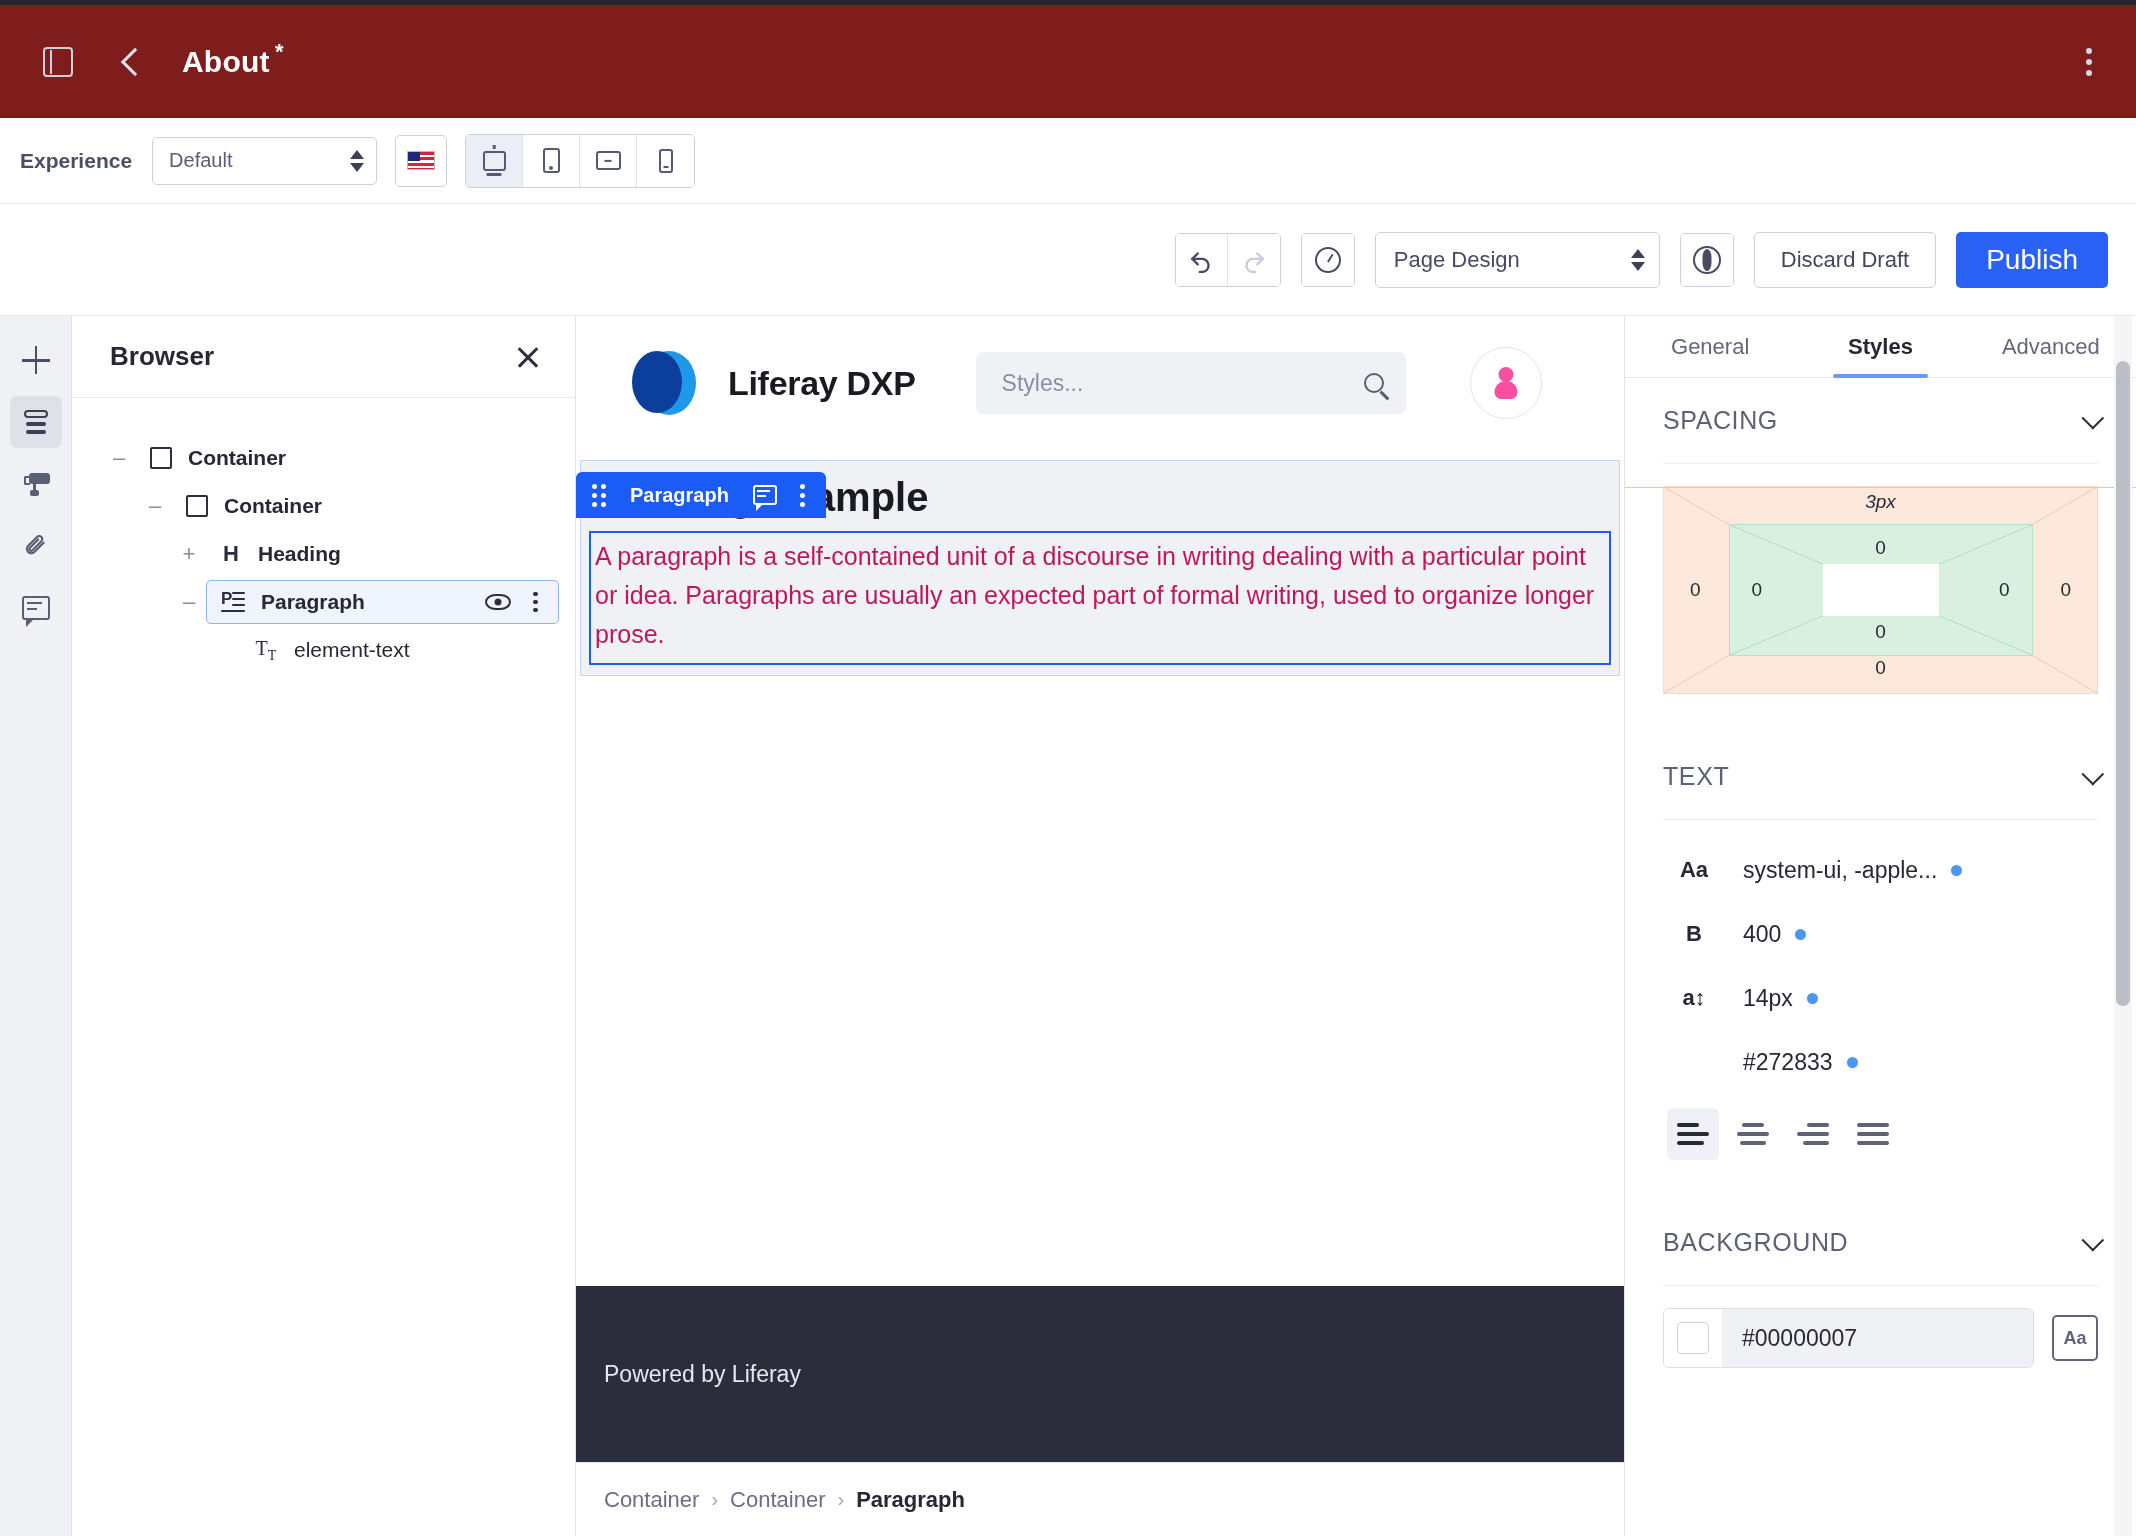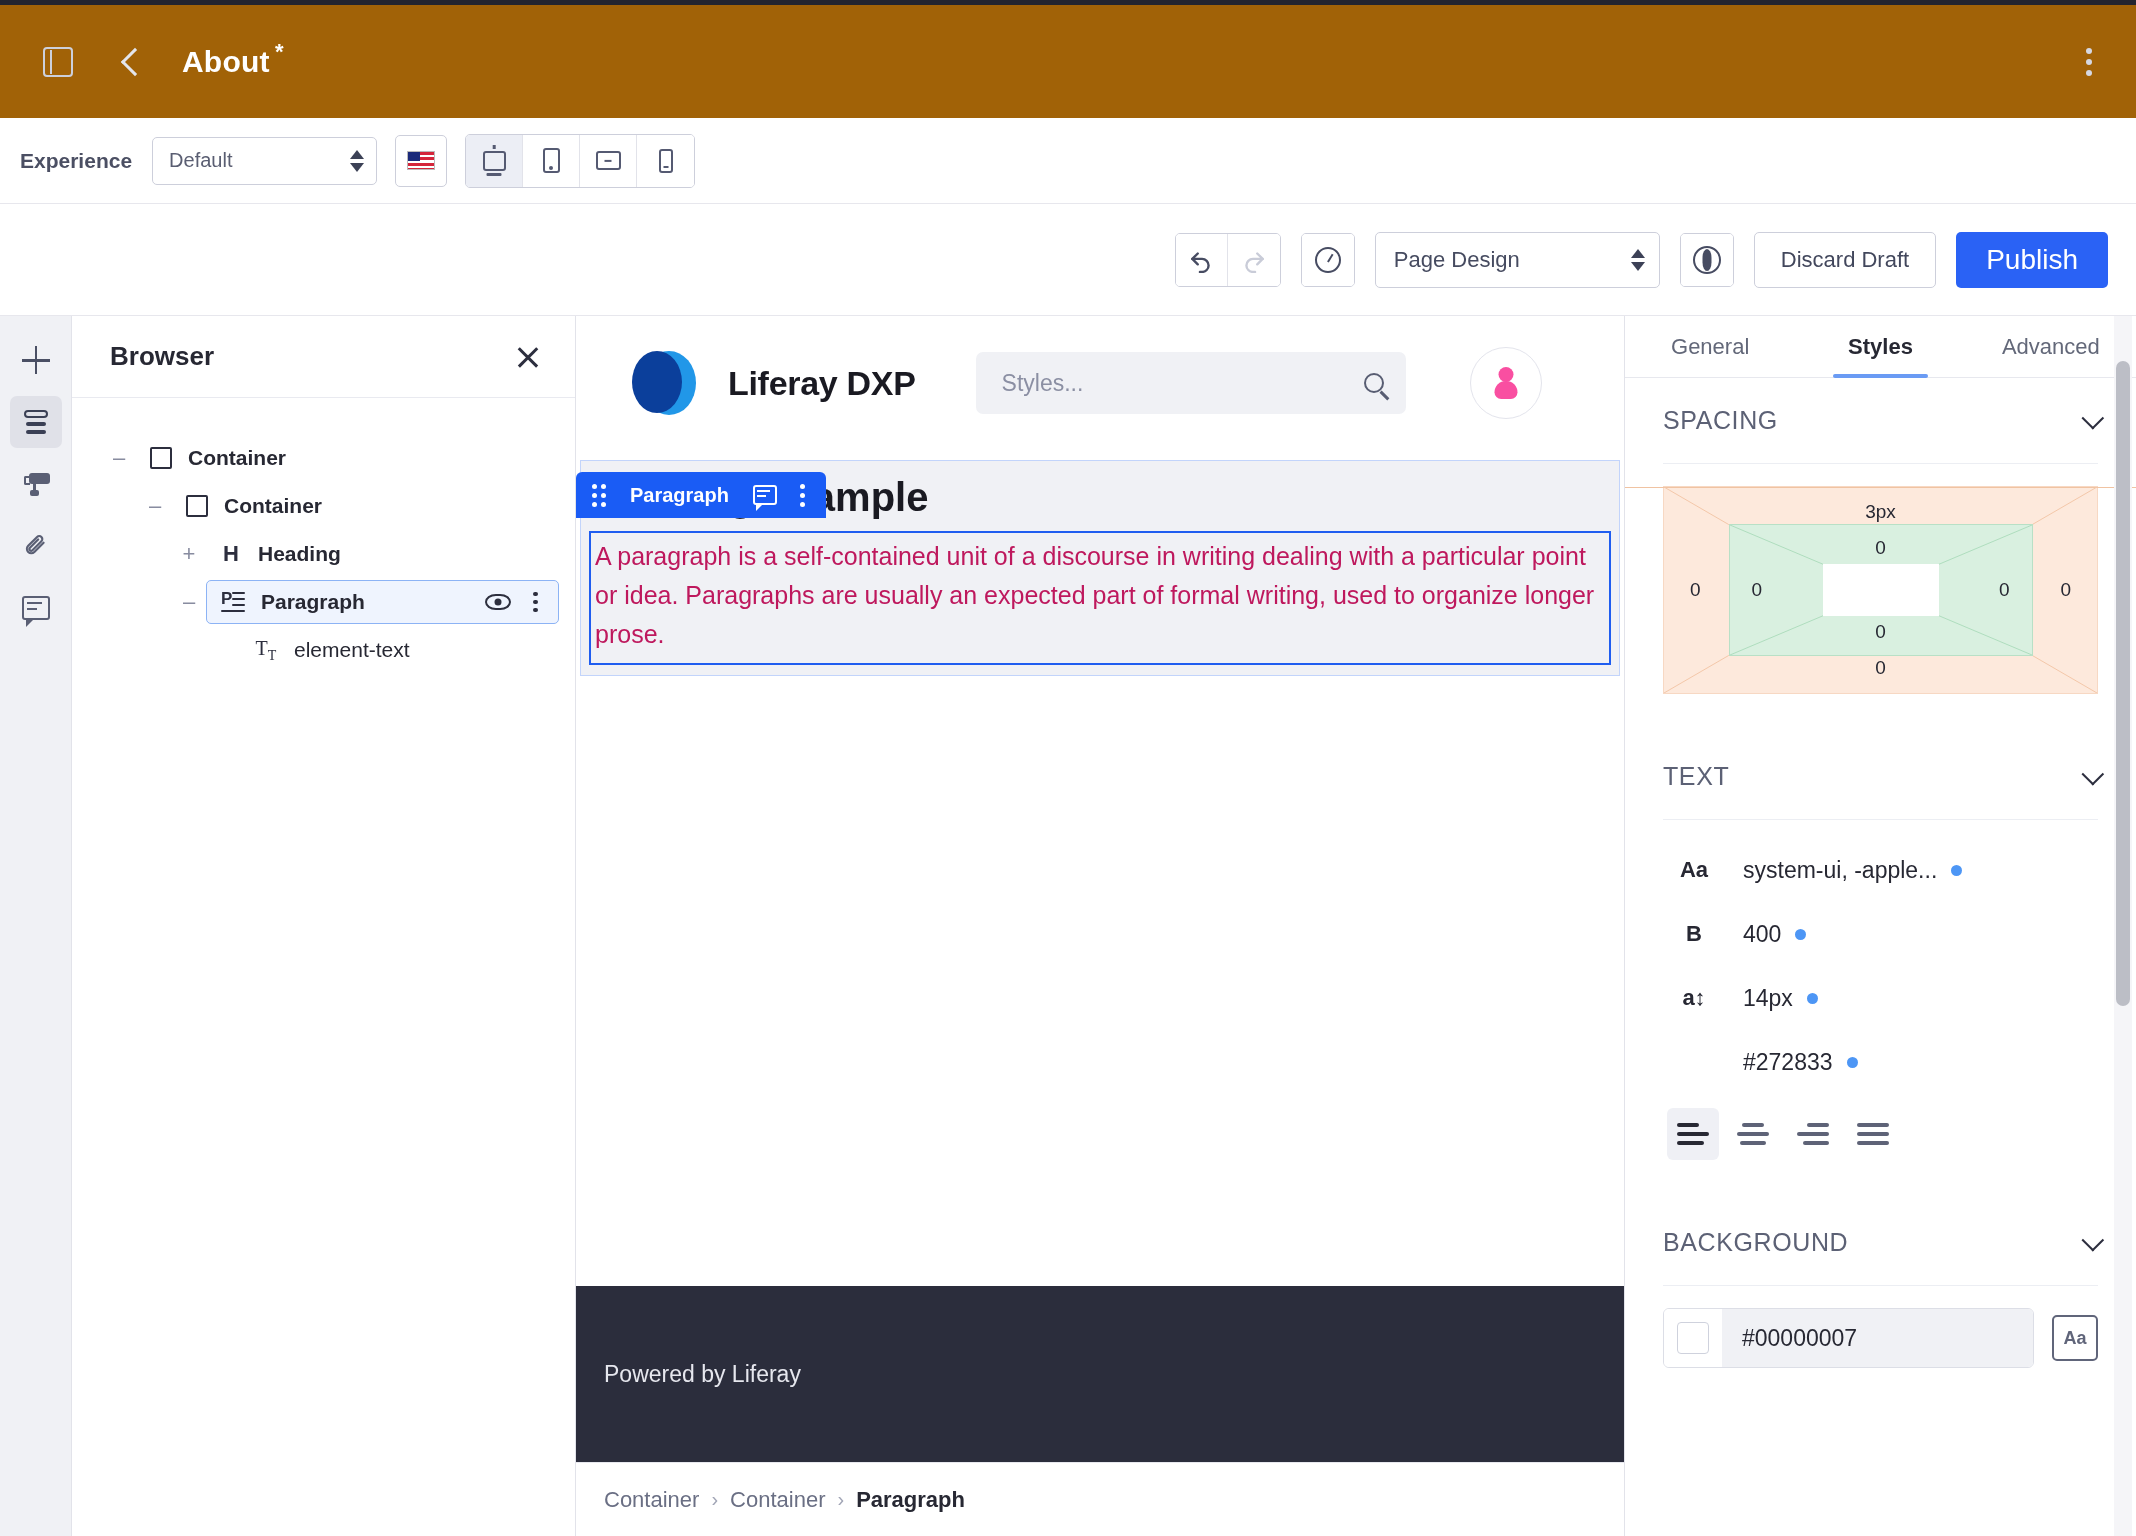--- a/index.html
+++ b/index.html
@@ -5,21 +5,21 @@
   * { box-sizing: border-box; margin: 0; padding: 0; }
   html, body {
     width: 2136px; height: 1536px;
     font-family: "Liberation Sans", sans-serif;
     background: #fff; overflow: hidden;
   }
   .app { position: relative; width: 2136px; height: 1536px; display: flex; flex-direction: column; }
 
   
   .topbar {
-    height: 118px; background: #a16207; flex: 0 0 118px;
+    height: 118px; background: #7f1d1d; flex: 0 0 118px;
     display: flex; align-items: center; padding: 0 34px;
     border-top: 5px solid #23242f;
   }
   .topbar-left { display: flex; align-items: center; gap: 26px; }
   .ico-btn {
     display: flex; align-items: center; justify-content: center;
     width: 48px; height: 48px; cursor: pointer;
   }
   .panel-toggle-ico { width: 30px; height: 30px; position: relative; }
   .panel-toggle-ico .outer {
@@ -275,21 +275,21 @@
     content:""; position:absolute; width: 170%; height: 1px; background: #f0c3a2; left: -35%;
   }
   .bm-inner {
     position: relative; width: 304px; height: 132px; background: #d9f0e0; border: 1px solid #b8e0c6;
     display: flex; align-items: center; justify-content: center;
   }
   .bm-core { width: 116px; height: 52px; background: #fff; position: relative; z-index: 2; }
   .bm-val {
     position: absolute; font-size: 19px; color: #272833; z-index: 3;
   }
-  .bm-mt { top: 14px; left: 50%; transform: translateX(-50%); }
+  .bm-mt { top: 4px; left: 50%; transform: translateX(-50%); font-style: italic; }
   .bm-mb { bottom: 14px; left: 50%; transform: translateX(-50%); }
   .bm-ml { left: 26px; top: 50%; transform: translateY(-50%); }
   .bm-mr { right: 26px; top: 50%; transform: translateY(-50%); }
   .bm-pt { top: 12px; left: 50%; transform: translateX(-50%); }
   .bm-pb { bottom: 12px; left: 50%; transform: translateX(-50%); }
   .bm-pl { left: 22px; top: 50%; transform: translateY(-50%); }
   .bm-pr { right: 22px; top: 50%; transform: translateY(-50%); }
 
   .prop-row { display: flex; align-items: center; height: 64px; gap: 28px; padding-left: 10px; }
   .prop-ico { width: 42px; font-size: 22px; font-weight: bold; color: #272833; text-align:center; }

